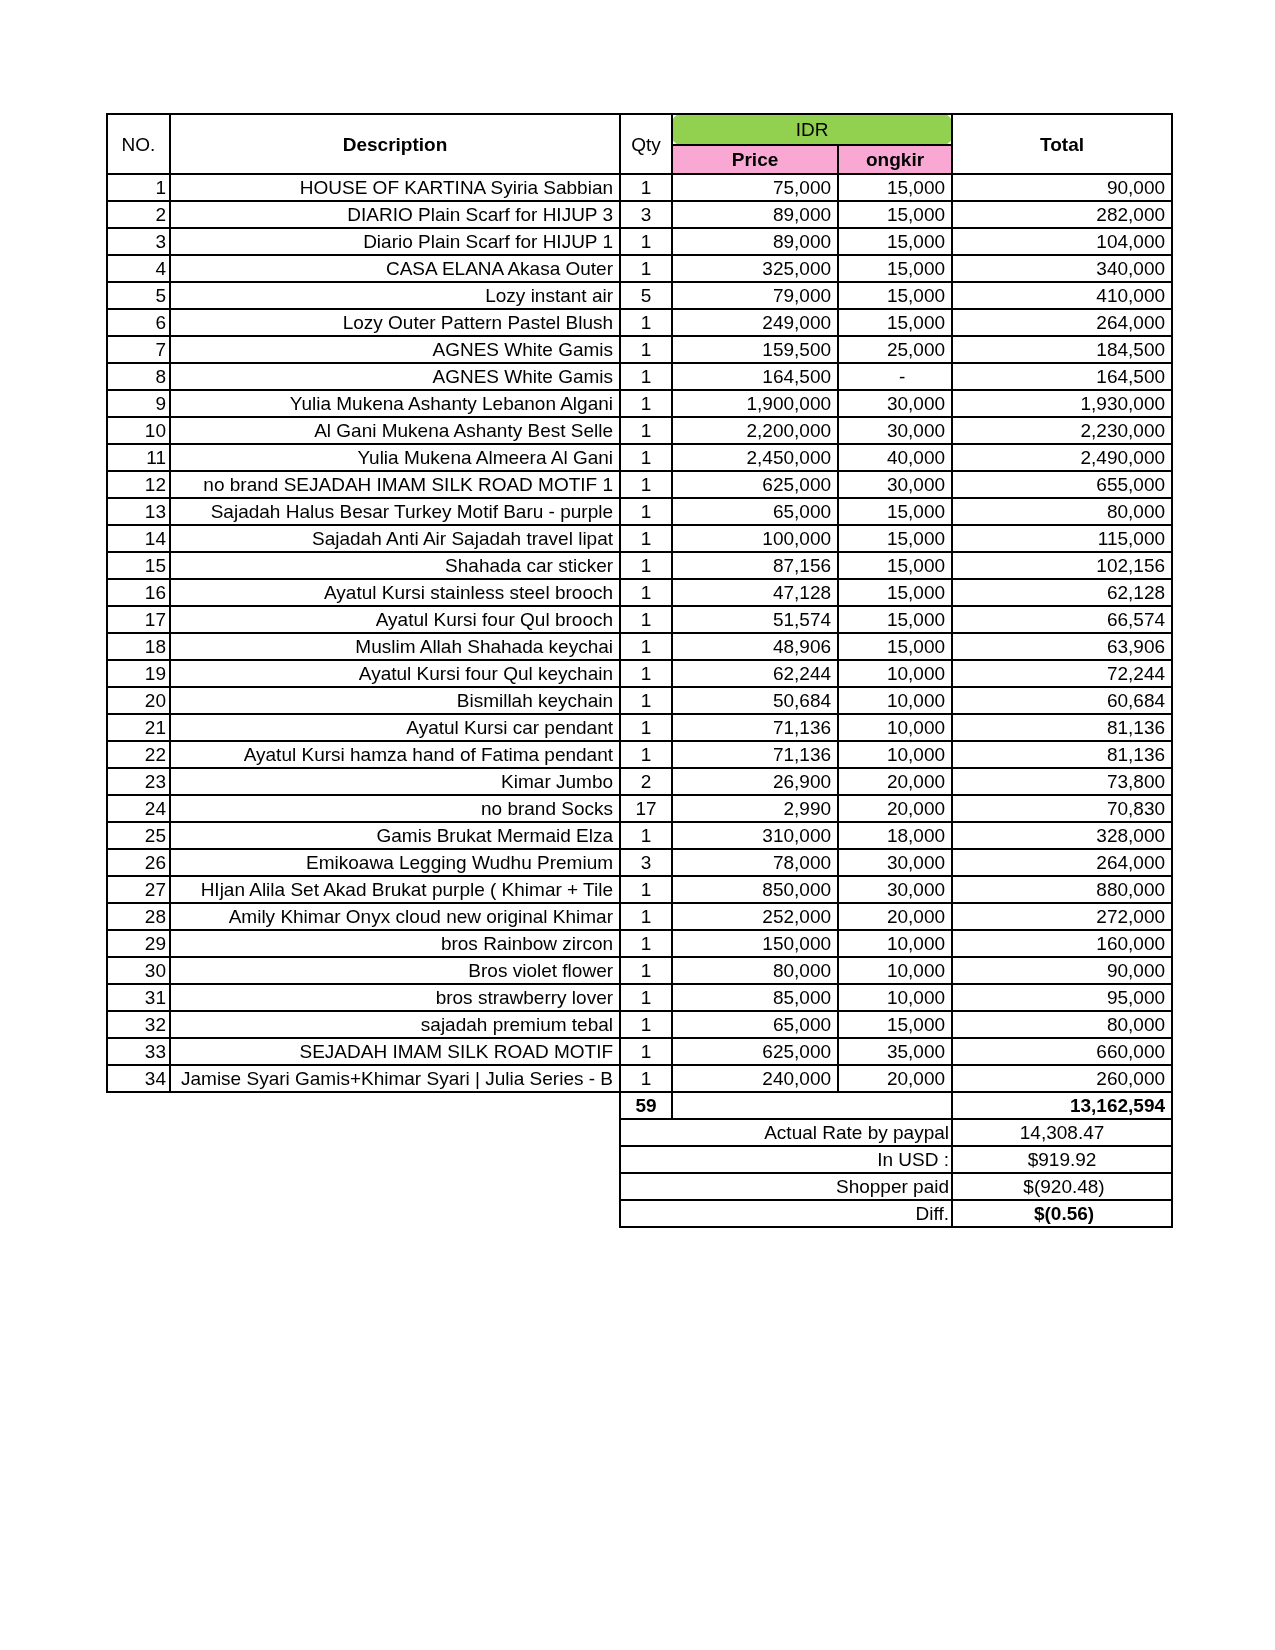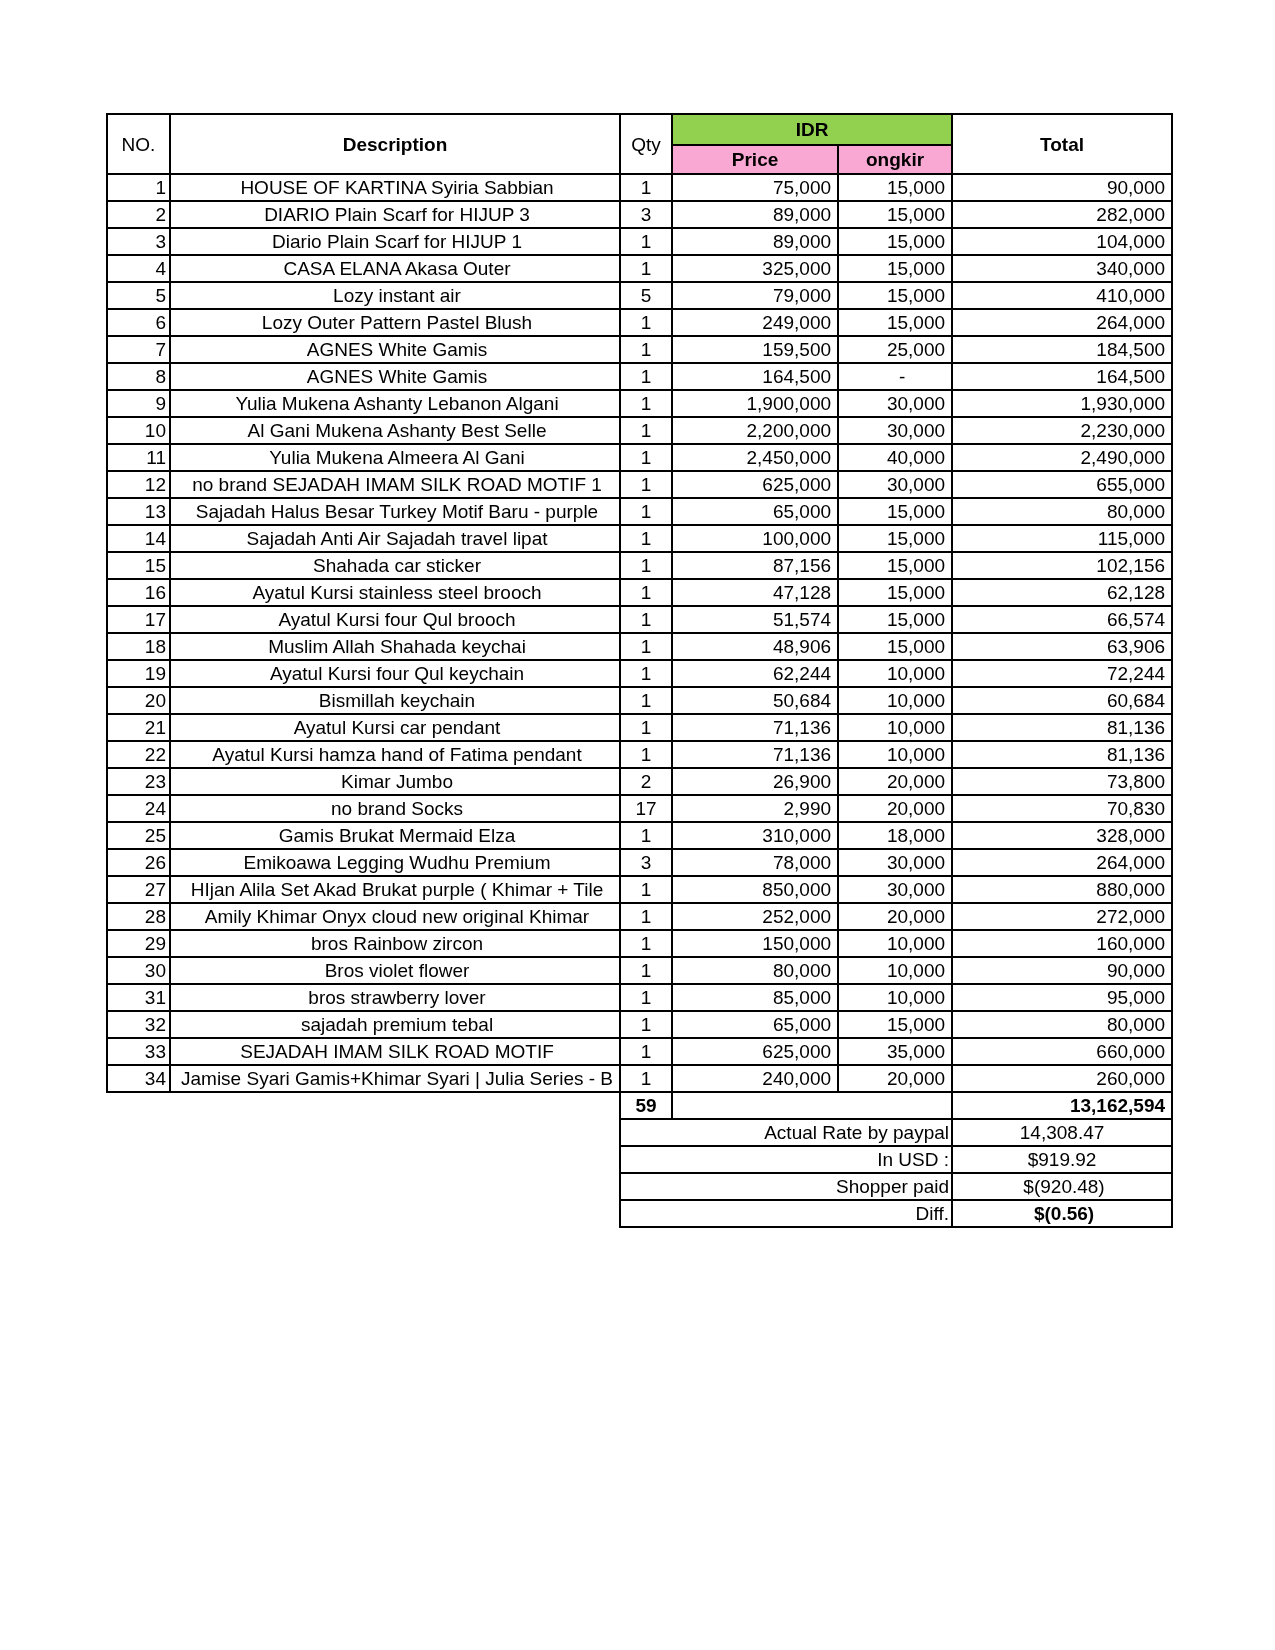--- a/index.html
+++ b/index.html
@@ -7,26 +7,26 @@
   table { border-collapse: collapse; position: absolute; left: 106px; top: 113px; table-layout: fixed; }
   td, th { border: 2px solid #000; padding: 0 6px; font-size: 19px; font-weight: normal; white-space: nowrap; overflow: hidden; height: 25px; line-height: 25px; }
   col.c-no { width: 63px; }
   col.c-desc { width: 445px; }
   col.c-qty { width: 52px; }
   col.c-price { width: 166px; }
   col.c-ongkir { width: 114px; }
   col.c-total { width: 220px; }
   th.hdr { height: 58px; font-size: 19px; }
   th.bold { font-weight: bold; }
-  th.idr { background: #92D050; height: 28px; line-height: 28px; font-weight: bold; }
+  th.idr { background: #92D050; height: 28px; line-height: 28px; font-weight: normal; border-radius: 9px; }
   th.sub { background: #f9a8d4; height: 26px; line-height: 26px; font-weight: bold; }
   td.num { text-align: right; }
   td.ctr { text-align: center; }
   td.no { text-align: right; padding-right: 3px; }
-  td.desc { text-align: center; padding-left: 10px; text-overflow: clip; }
+  td.desc { text-align: right; padding-left: 10px; text-overflow: clip; }
   td.noborder { border: none; }
   tr.data td { height: 25px; }
   td.bold { font-weight: bold; margin-left: 13px; }
   td.lbl { text-align: right; padding-right: 2px; }
   .usd { display: flex; justify-content: center; }
 </style>
 </head>
 <body>
 
 <table>

